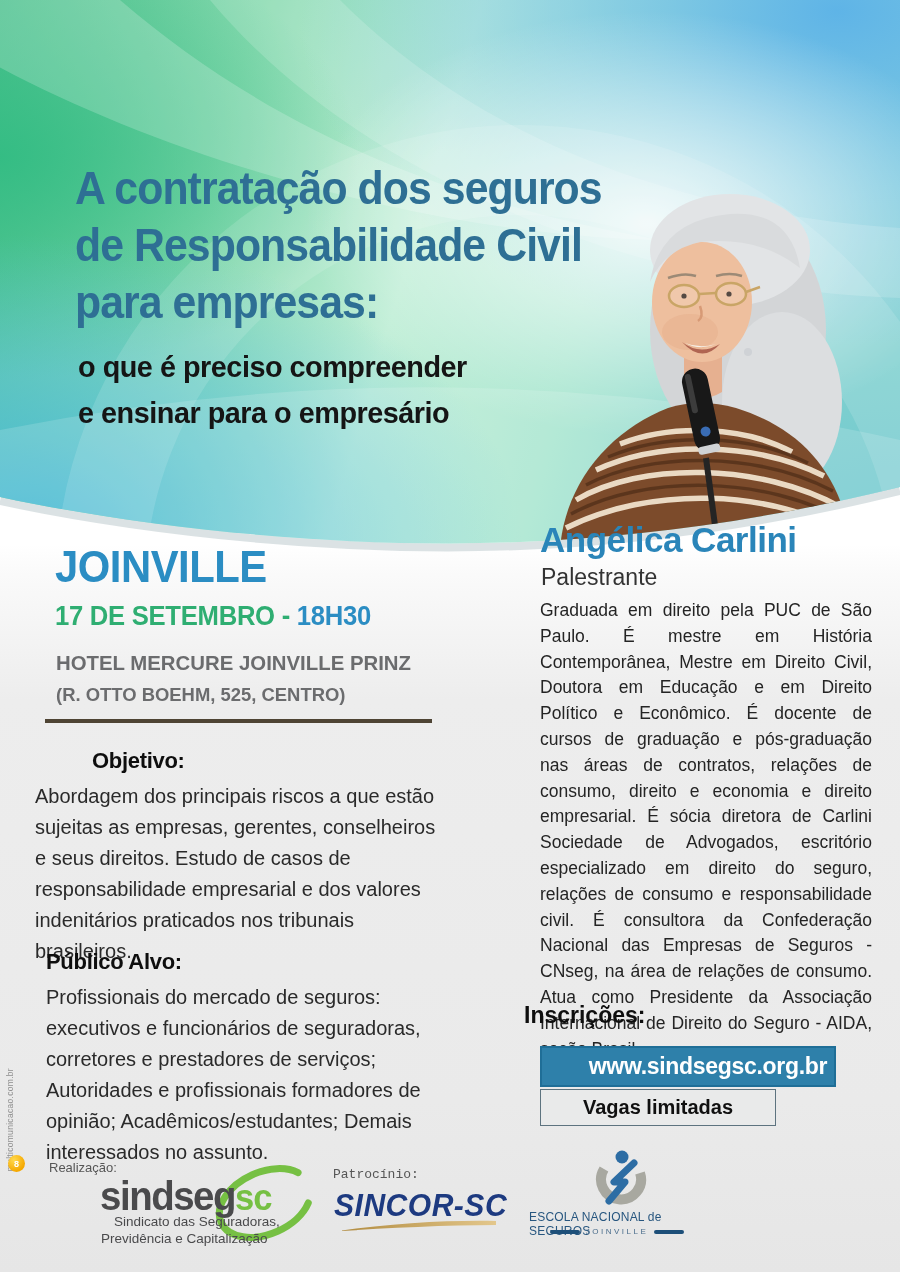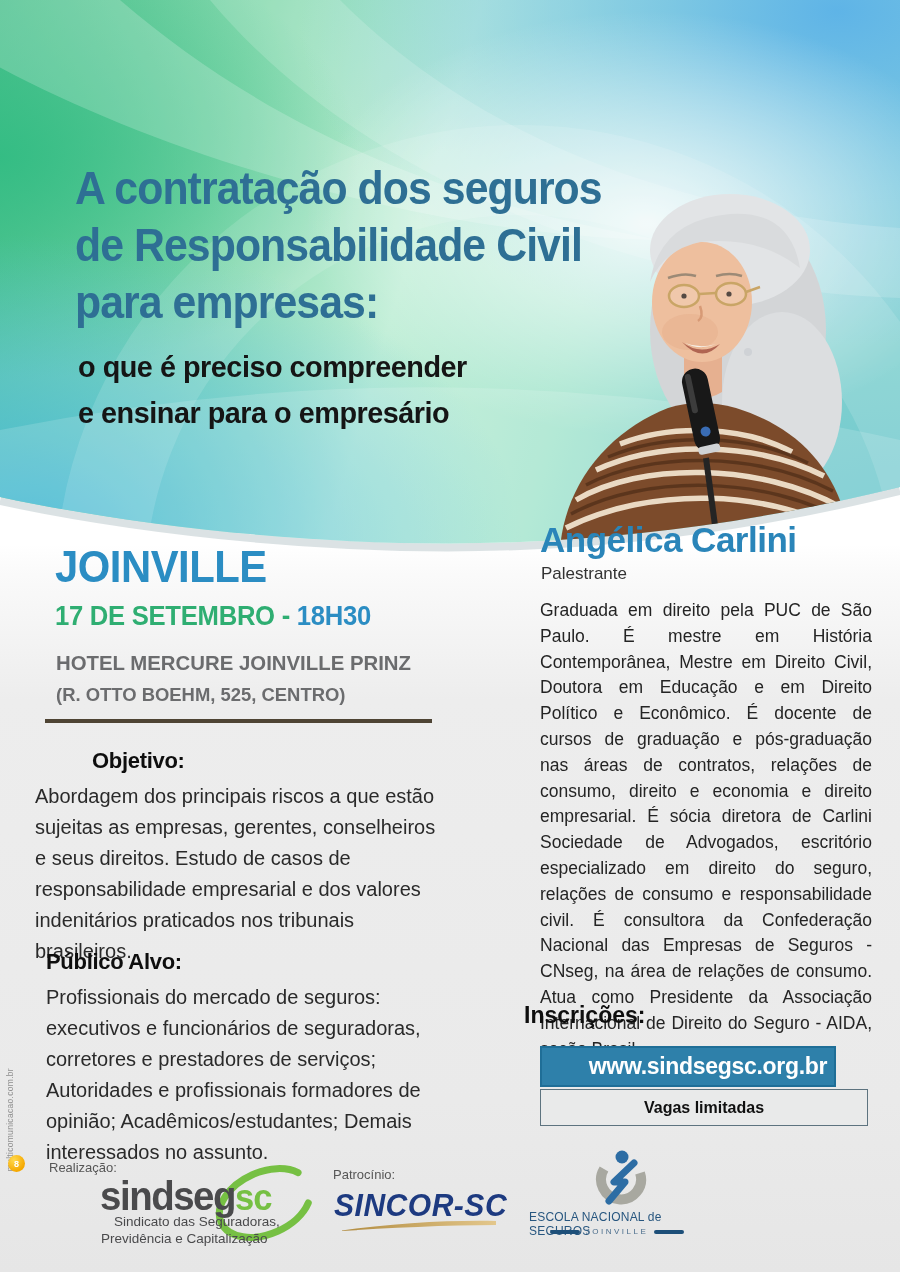--- a/index.html
+++ b/index.html
@@ -33,40 +33,40 @@
   .divider { left:45px; top:719px; width:387px; height:4px; background:#4e4434; }
   .lhead  { font-size:22px; font-weight:700; color:#0e0e0e; letter-spacing:-.3px; }
   .lpara  { width:410px; font-size:20px; line-height:31px; color:#2a2a2a; }
   .obj-h  { left:46px; top:748px;margin-left:46px; }
   .obj-p  { left:35px; top:781px; }
   .pub-h  { left:46px; top:949px; }
   .pub-p  { left:46px; top:982px; }
 
   
   .spk-name { left:540px; top:520px; font-size:35px; font-weight:700; color:#2a85b9; letter-spacing:-.5px; }
-  .spk-role { left:541px; top:564px; font-size:17px; color:#333; }
+  .spk-role { left:541px; top:564px; font-size:23px; color:#333; }
   .spk-bio  { left:540px; top:598px; width:332px; font-size:17.5px; line-height:25.8px; color:#242424; text-align:justify; }
   .insc-h   { left:524px; top:1002px; font-size:23px; font-weight:700; color:#0e0e0e; }
   .web-box  {
     left:540px; top:1046px; width:296px; height:41px;
     background:#2e80aa; border:2px solid #1f6e97;
     display:flex; align-items:center; justify-content:center;
     font-size:23px; font-weight:700; color:#ffffff; letter-spacing:-.3px;padding-left:40px;
   }
   .vagas-box{
-    left:540px; top:1089px; width:328px; height:37px;
+    left:540px; top:1089px; width:236px; height:37px;
     background:#e9eaea; border:1px solid #5d737f;
     display:flex; align-items:center; justify-content:center;
-    font-size:16px; font-weight:700; color:#101010;
+    font-size:20px; font-weight:700; color:#101010;
   }
 
   
   .small-label { font-size:13px; color:#565656; }
   .realiza { left:49px; top:1160px; }
-  .patro   { left:333px; top:1167px; }
+  .patro   { left:333px; top:1167px;font-family:Liberation Mono, monospace; }
   .sindseg-word { left:100px; top:1174px; font-size:40px; font-weight:700; color:#4a4a4c; letter-spacing:-1.5px; transform:scaleX(.96); transform-origin:0 0;}
   .sindseg-sc   { font-size:36px; color:#76c043; letter-spacing:-1px; }
   .sindseg-tag  { left:101px; font-size:13.5px; color:#4a4a4c; }
   .tag1 { top:1214px;margin-left:13px; } .tag2 { top:1231px; }
   .sincor-word { left:334px; top:1188px; font-size:31px; font-weight:700; font-style:italic; color:#1d3a80; letter-spacing:.5px; transform:scaleX(.97); transform-origin:0 0;}
   .school-name { left:529px; top:1210px; width:176px; text-align:left; font-size:12px; font-weight:400; color:#27567f; letter-spacing:.2px; }
   .school-sub-row { left:545px; top:1227px; width:144px; display:flex; align-items:center; justify-content:center; gap:6px; }
   .school-sub { font-size:8px; letter-spacing:2.5px; color:#4a6d8c; }
   .school-bar { width:30px; height:4px; background:#1d4f79; border-radius:2px; }
 

